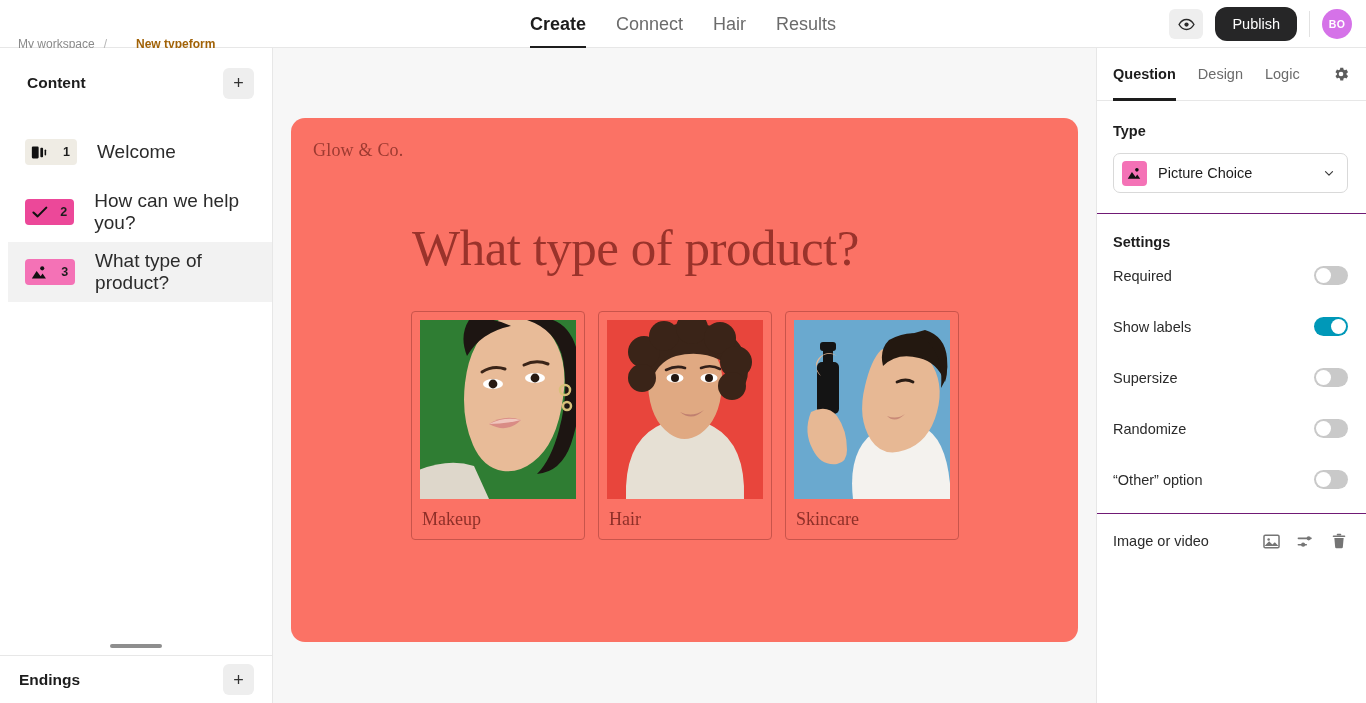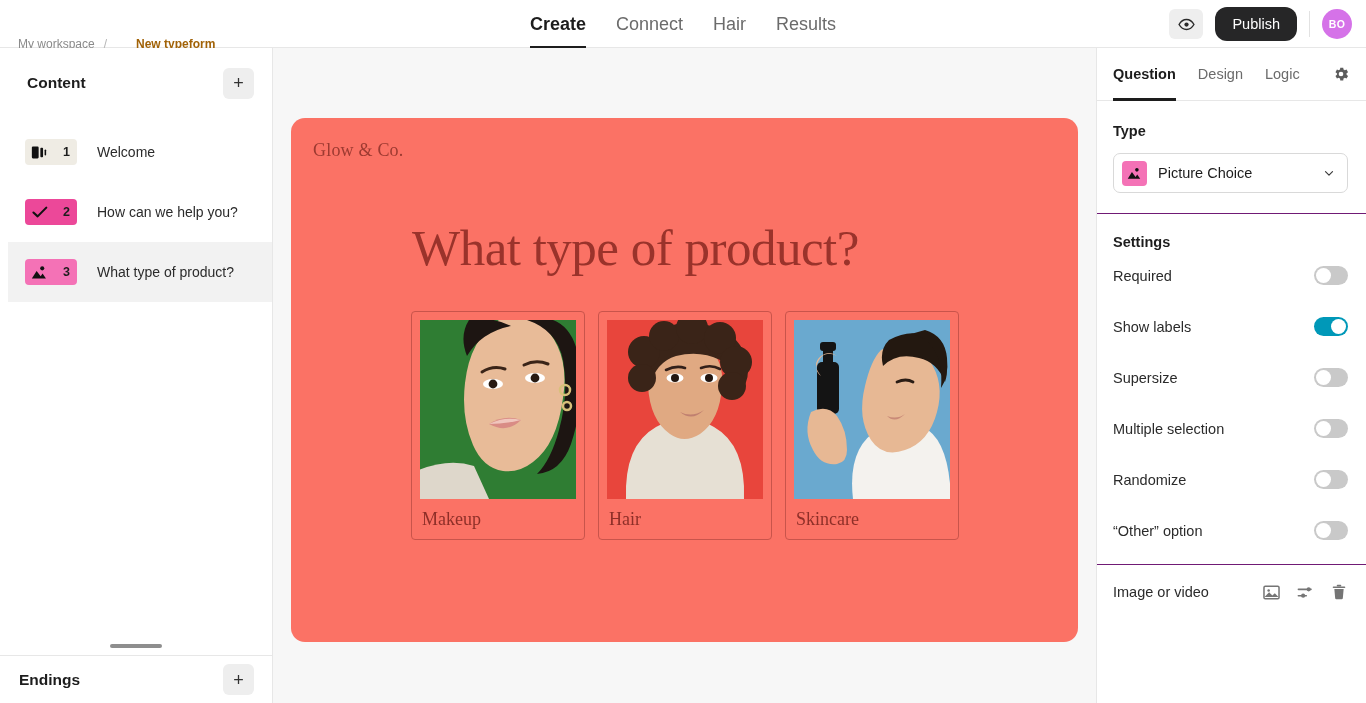--- a/index.html
+++ b/index.html
@@ -85,21 +85,21 @@
     height: 60px; display: flex; align-items: center;
     padding-left: 17px; gap: 20px;
   }
   .qrow.selected { background: #f2f2f2; }
   .qbadge {
     width: 52px; height: 26px; border-radius: 4px;
     display: flex; align-items: center; justify-content: space-between;
     padding: 0 7px 0 6px;
   }
   .qbadge .num { font-size: 12.5px; font-weight: 700; color: #1d1d1d; }
-  .qlabel { font-size: 14px; color: #2b2b2b; }
+  .qlabel { font-size: 19px; color: #2b2b2b; }
 
   .sidebar-bottom {
     position: absolute; bottom: 0; left: 0; width: 100%;
   }
   .drag-handle {
     width: 52px; height: 4px; border-radius: 3px; background: #8e8e8e;
     margin: 0 auto 7px auto;
   }
   .endings {
     border-top: 1px solid #e7e7e7; height: 48px;
@@ -428,26 +428,20 @@
         </div>
     </div>
 
     <div class="setting-row">
       <span class="setting-label">Supersize</span>
       <div class="toggle">
           <div class="knob"></div>
         </div>
     </div>
 
-    <div class="setting-row">
-      <span class="setting-label">Multiple selection</span>
-      <div class="toggle">
-          <div class="knob"></div>
-        </div>
-    </div>
 
     <div class="setting-row">
       <span class="setting-label">Randomize</span>
       <div class="toggle">
           <div class="knob"></div>
         </div>
     </div>
 
     <div class="setting-row">
       <span class="setting-label">“Other” option</span>

